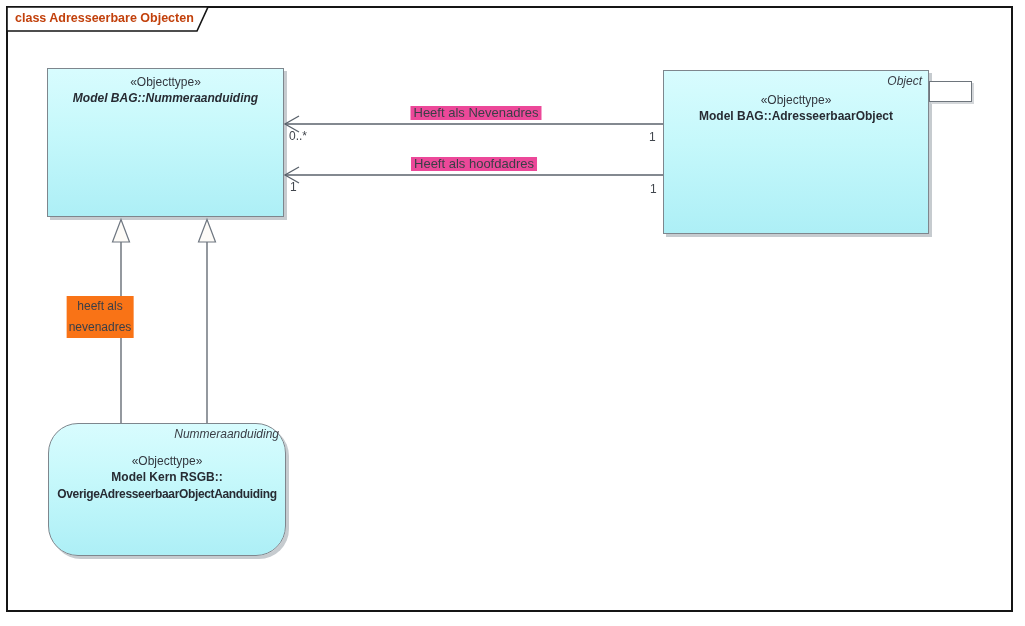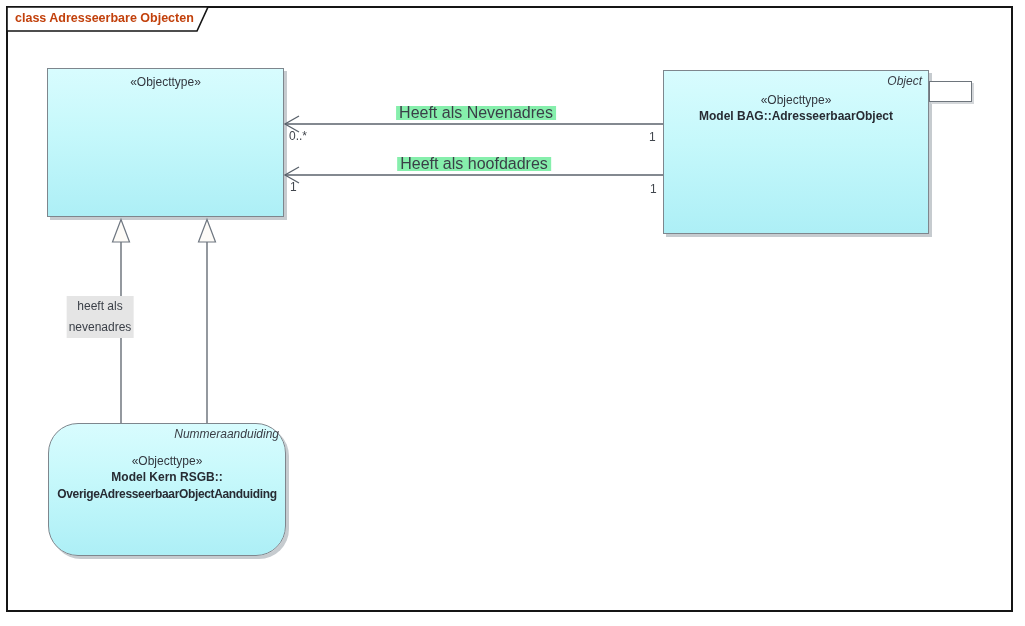--- a/index.html
+++ b/index.html
@@ -43,57 +43,58 @@
     font-size:12px;font-style:italic;color:#3a3e46;white-space:nowrap;
   }
   .port-rect{
     position:absolute;left:929px;top:81px;width:43px;height:21px;
     background:#ffffff;border:1px solid #6e757c;box-sizing:border-box;
     box-shadow:2px 2px 0 #d4d7da;
   }
   .connector-svg{position:absolute;left:0;top:0;width:1025px;height:626px;pointer-events:none;}
   .edge-label{
     position:absolute;
-    font-size:16px;color:#3a3f47;
-    background:#86efac;
+    font-size:13px;color:#3a3f47;
+    background:#ec4899;
     white-space:nowrap;
     transform:translateX(-50%);
     padding:0 3px;
     line-height:14px;
   }
   .mult{
     position:absolute;
     font-size:12px;color:#41464d;
     background:transparent;
     white-space:nowrap;
   }
   .gen-label{
     position:absolute;
     font-size:12px;color:#3a3f47;
-    background:#e5e5e5;
+    background:#f97316;
     text-align:center;
     transform:translateX(-50%);
     line-height:21px;
     padding:0 2px;
   }
 </style>
 </head>
 <body>
 
 <div class="canvas">
 
   <div class="frame"></div>
 
   <svg class="frame-tab-svg">
     <polygon points="7,7 208,7 197,31 7,31" fill="#ffffff" stroke="#151515" stroke-width="1.6"></polygon>
   </svg>
   <div class="frame-title">class Adresseerbare Objecten</div>
 
   <div class="uml-class cls-nummeraanduiding">
     <div class="stereotype">«Objecttype»</div>
+    <div class="class-name abstract">Model BAG::Nummeraanduiding</div>
   </div>
 
   <div class="uml-class cls-adresseerbaarobject">
     <div class="corner-label">Object</div>
     <div class="stereotype">«Objecttype»</div>
     <div class="class-name">Model BAG::AdresseerbaarObject</div>
   </div>
 
   <div class="port-rect"></div>
 

